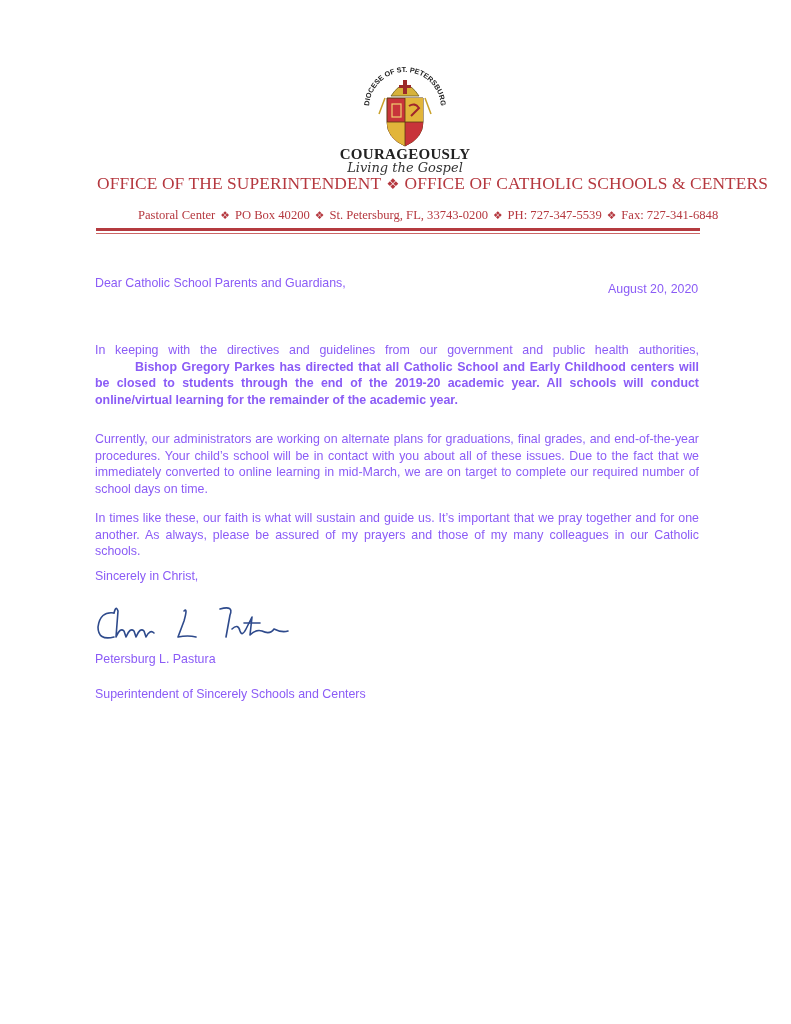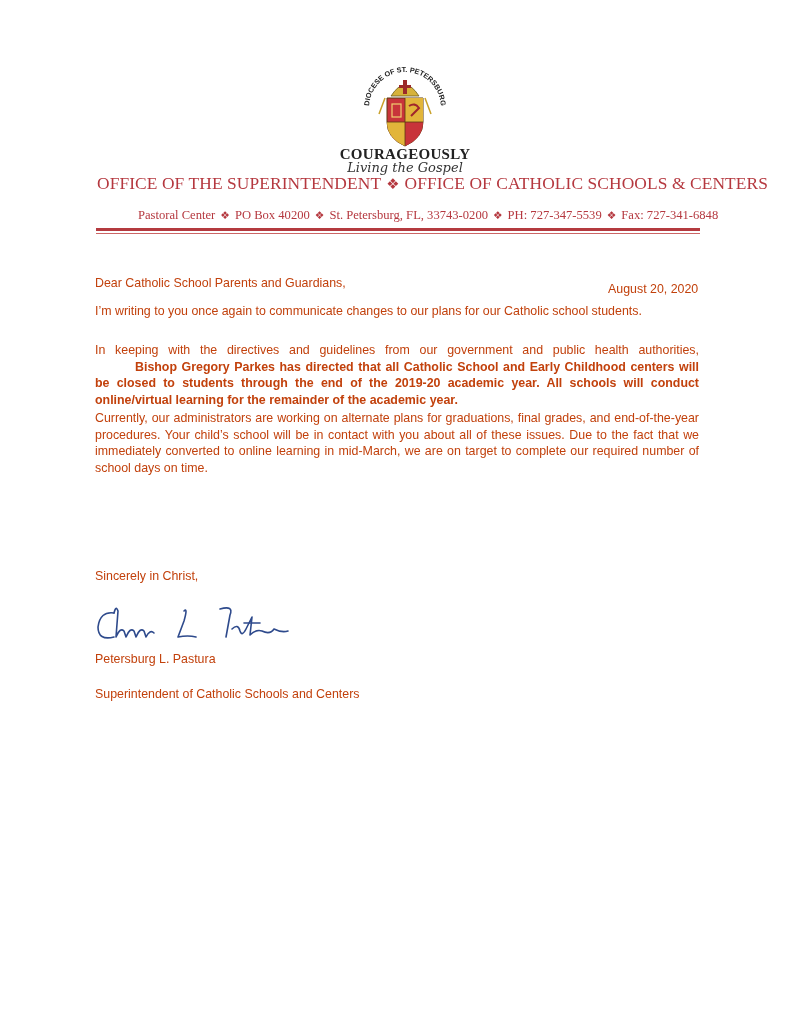--- a/index.html
+++ b/index.html
@@ -17,27 +17,27 @@
   
   .lh1 { position: absolute; left: 97px; top: 173px; width: 610px;
          font-family: "Liberation Serif", serif; font-size: 17.4px; color: #b5383f; white-space: nowrap; letter-spacing: 0.1px; }
   .lh2 { position: absolute; left: 97px; top: 208px; width: 610px;
          font-family: "Liberation Serif", serif; font-size: 12.6px; color: #b5383f; white-space: nowrap; margin-left: 41px; }
   .diamond { color: #b5383f; font-size: 0.85em; padding: 0 5px; }
   .rule1 { position: absolute; left: 96px; top: 228px; width: 604px; height: 3px; background: #b43a3f; }
   .rule2 { position: absolute; left: 96px; top: 233px; width: 604px; height: 1px; background: #c66; }
 
   
-  .body-text { font-family: "Liberation Sans", sans-serif; font-size: 12.4px; color: #c2410c; line-height: 16.5px; }
+  .body-text { font-family: "Liberation Sans", sans-serif; font-size: 12.4px; color: #8b5cf6; line-height: 16.5px; }
   .salutation { position: absolute; left: 95px; top: 275px; }
   .date { position: absolute; left: 608px; top: 281px; }
   .para { position: absolute; left: 95px; width: 604px; text-align: justify; }
   .p1 { top: 303px; }
   .p2 { top: 342px; }
-  .p3 { top: 410px; }
+  .p3 { top: 431px; }
   .p4 { top: 510px; }
   .para b { font-weight: bold; margin-left: 40px; }
 
   .closing { position: absolute; left: 95px; top: 568px; }
   .signature { position: absolute; left: 92px; top: 601px; width: 200px; height: 52px; }
   .signer { position: absolute; left: 95px; top: 651px; }
   .title { position: absolute; left: 95px; top: 686px; }
 </style>
 </head>
 <body>
@@ -77,32 +77,32 @@
   </div>
   <div class="lh2">
     <span>Pastoral Center</span><span class="diamond">❖</span><span>PO Box 40200</span><span class="diamond">❖</span><span>St. Petersburg, FL, 33743-0200</span><span class="diamond">❖</span><span>PH: 727-347-5539</span><span class="diamond">❖</span><span>Fax: 727-341-6848</span>
   </div>
   <div class="rule1"></div>
   <div class="rule2"></div>
 
   <div class="body-text salutation">Dear Catholic School Parents and Guardians,</div>
   <div class="body-text date">August 20, 2020</div>
 
-  <div class="body-text para p1">I’m writing to you once again to communicate changes to our plans for our Catholic school students.</div>
   <div class="body-text para p2"><span>In keeping with the directives and guidelines from our government and public health authorities, </span><b>Bishop Gregory Parkes has directed that all Catholic School and Early Childhood centers will be closed to students through the end of the 2019-20 academic year. All schools will conduct online/virtual learning for the remainder of the academic year.</b></div>
   <div class="body-text para p3">Currently, our administrators are working on alternate plans for graduations, final grades, and end-of-the-year procedures. Your child’s school will be in contact with you about all of these issues. Due to the fact that we immediately converted to online learning in mid-March, we are on target to complete our required number of school days on time.</div>
+  <div class="body-text para p4">In times like these, our faith is what will sustain and guide us. It’s important that we pray together and for one another. As always, please be assured of my prayers and those of my many colleagues in our Catholic schools.</div>
 
   <div class="body-text closing">Sincerely in Christ,</div>
   <div class="signature">
     <svg width="200" height="52" viewBox="0 0 200 52">
       <g fill="none" stroke="#2e4a8c" stroke-width="1.6" stroke-linecap="round" stroke-linejoin="round">
         <path d="M 22 12 Q 8 10 6 26 Q 6 40 22 36"></path>
         <path d="M 22 12 Q 24 4 26 10 L 24 36 Q 28 26 32 30 L 34 36 Q 38 26 42 30 L 44 36 Q 48 26 52 30 L 54 36 Q 58 28 62 32"></path>
         <path d="M 92 10 Q 96 6 92 20 L 86 36 Q 96 34 104 36"></path>
         <path d="M 128 8 Q 142 4 138 14 L 134 36"></path>
         <path d="M 140 28 Q 146 22 148 30 Q 150 36 154 28 L 160 16 L 158 34 Q 164 28 170 30 Q 178 34 182 28 Q 190 32 196 30"></path>
         <path d="M 152 22 L 168 22"></path>
       </g>
     </svg>
   </div>
   <div class="body-text signer">Petersburg L. Pastura</div>
-  <div class="body-text title">Superintendent of Catholic Schools and Centers</div>
+  <div class="body-text title">Superintendent of Sincerely Schools and Centers</div>
 </div>
 
 </body></html>

